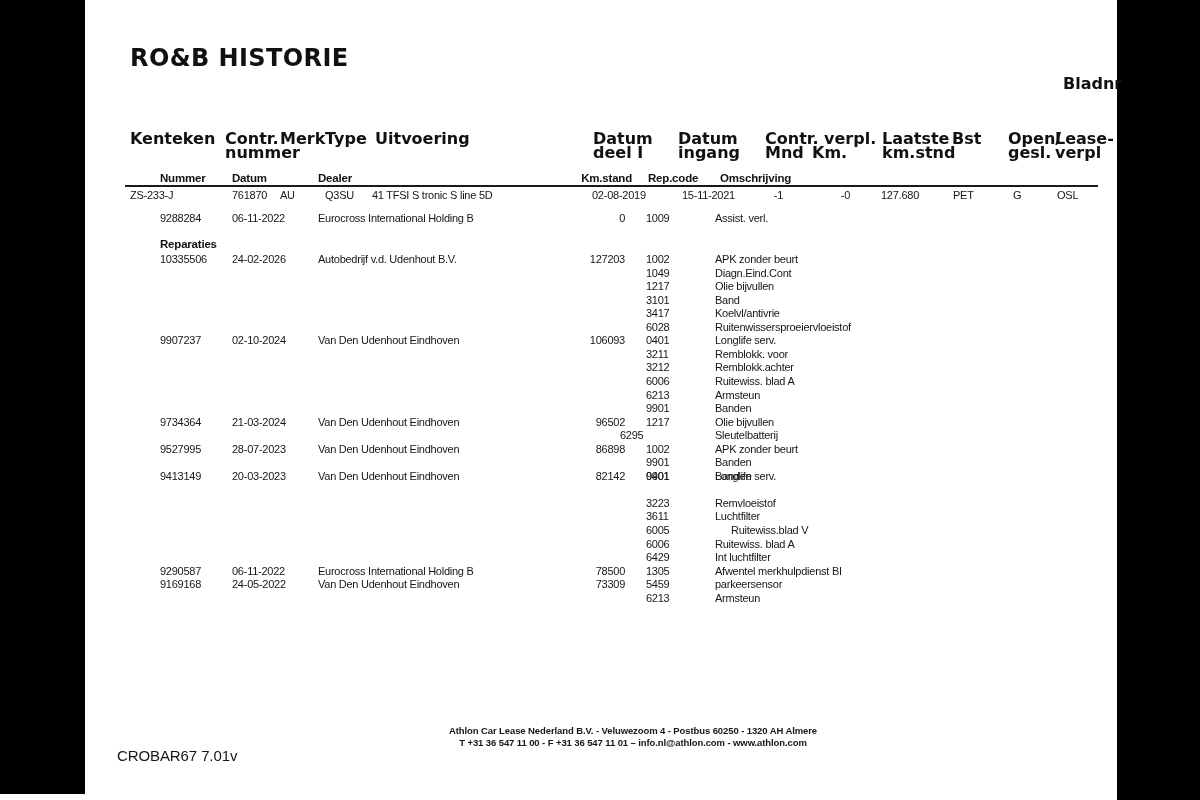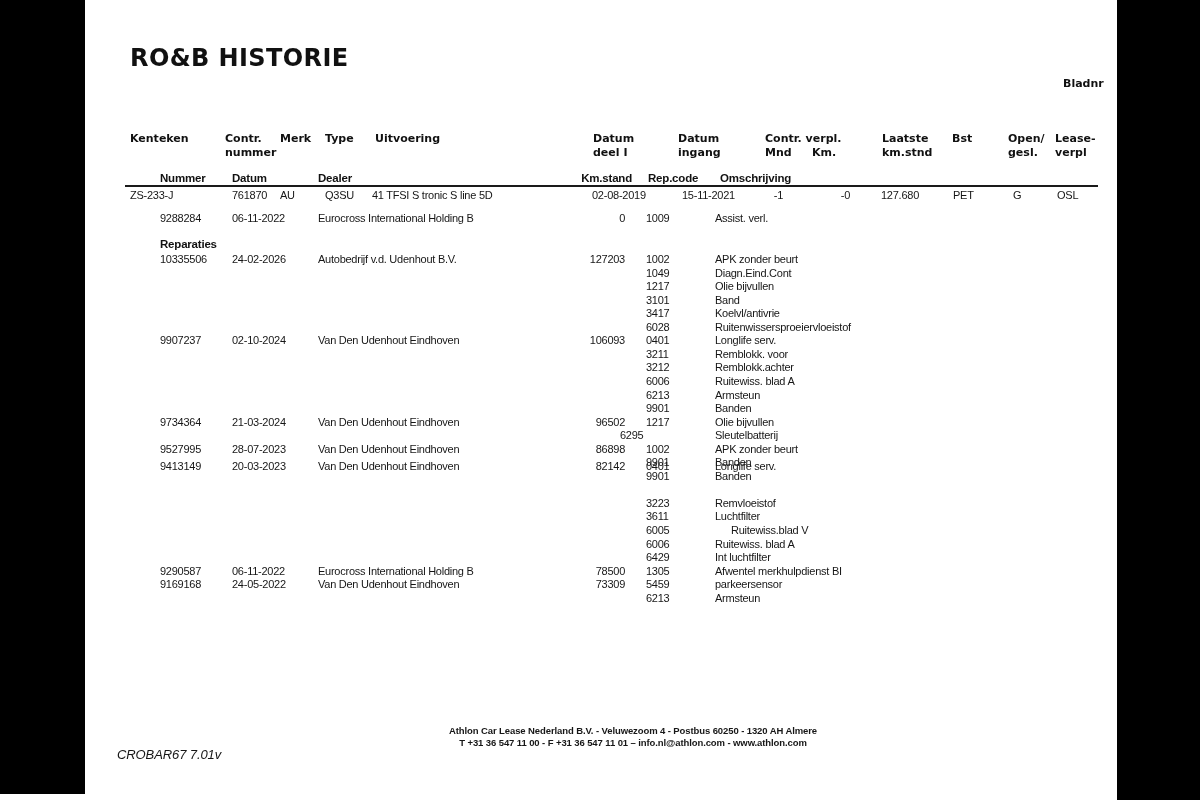--- a/index.html
+++ b/index.html
@@ -12,40 +12,40 @@
     background:#ffffff;color:#161616;
   }
   .edge-gap{position:absolute;left:0;top:794px;width:85px;height:6px;background:#fff;}
   .abs{position:absolute;white-space:nowrap;}
   .title{
     font-family:"DejaVu Sans",sans-serif;font-weight:bold;
     font-size:24px;letter-spacing:0.4px;color:#111;
   }
   .hdr{
     font-family:"DejaVu Sans",sans-serif;font-weight:bold;
-    font-size:11px;line-height:13.5px;color:#111;
+    font-size:16px;line-height:13.5px;color:#111;
   }
   .hdr2{
     font-family:"Liberation Sans",sans-serif;font-weight:bold;
     font-size:11.5px;letter-spacing:-0.2px;color:#111;
   }
   .dat{
     font-family:"Liberation Sans",sans-serif;font-size:11px;
     letter-spacing:-0.25px;color:#161616;
   }
   .rule{position:absolute;left:40px;top:185px;width:973px;height:1.5px;background:#1a1a1a;}
   .rt{text-align:right;}
   .ln{position:absolute;left:0;width:1032px;height:13.55px;}
   .ln span{position:absolute;white-space:nowrap;}
   .footer-line{
     position:absolute;left:48px;width:1000px;text-align:center;
     font-family:"Liberation Sans",sans-serif;font-weight:bold;
     font-size:9.5px;letter-spacing:-0.1px;color:#161616;
   }
-  .small{font-size:13px;letter-spacing:-0.1px;font-style:italic;}
+  .small{font-size:15px;letter-spacing:-0.1px;}
 </style>
 </head>
 <body>
 
 <div class="page">
 
   <div class="abs title" style="left:45px;top:44px;">RO&amp;B HISTORIE</div>
   <div class="abs hdr" style="left:978px;top:77px;">Bladnr</div>
 
   <div>
@@ -186,21 +186,21 @@
         <span class="dat" style="left: 630px;">APK zonder beurt</span>
       </div>
       <div class="ln" style="top: 456.25px;">
         <span class="dat" style="left: 561px;">9901</span>
         <span class="dat" style="left: 630px;">Banden</span>
       </div>
       <div class="ln" style="top: 469.8px;">
         <span class="dat" style="left: 561px;">9901</span>
         <span class="dat" style="left: 630px;">Banden</span>
       </div>
-      <div class="ln" style="top: 460px;">
+      <div class="ln" style="top: 470px;">
         <span class="dat" style="left: 75px;">9413149</span>
         <span class="dat" style="left: 147px;">20-03-2023</span>
         <span class="dat" style="left: 233px;">Van Den Udenhout Eindhoven</span>
         <span class="dat" style="left: 440px; width: 100px; text-align: right;">82142</span>
         <span class="dat" style="left: 561px;">0401</span>
         <span class="dat" style="left: 630px;">Longlife serv.</span>
       </div>
       <div class="ln" style="top: 496.9px;">
         <span class="dat" style="left: 561px;">3223</span>
         <span class="dat" style="left: 630px;">Remvloeistof</span>

